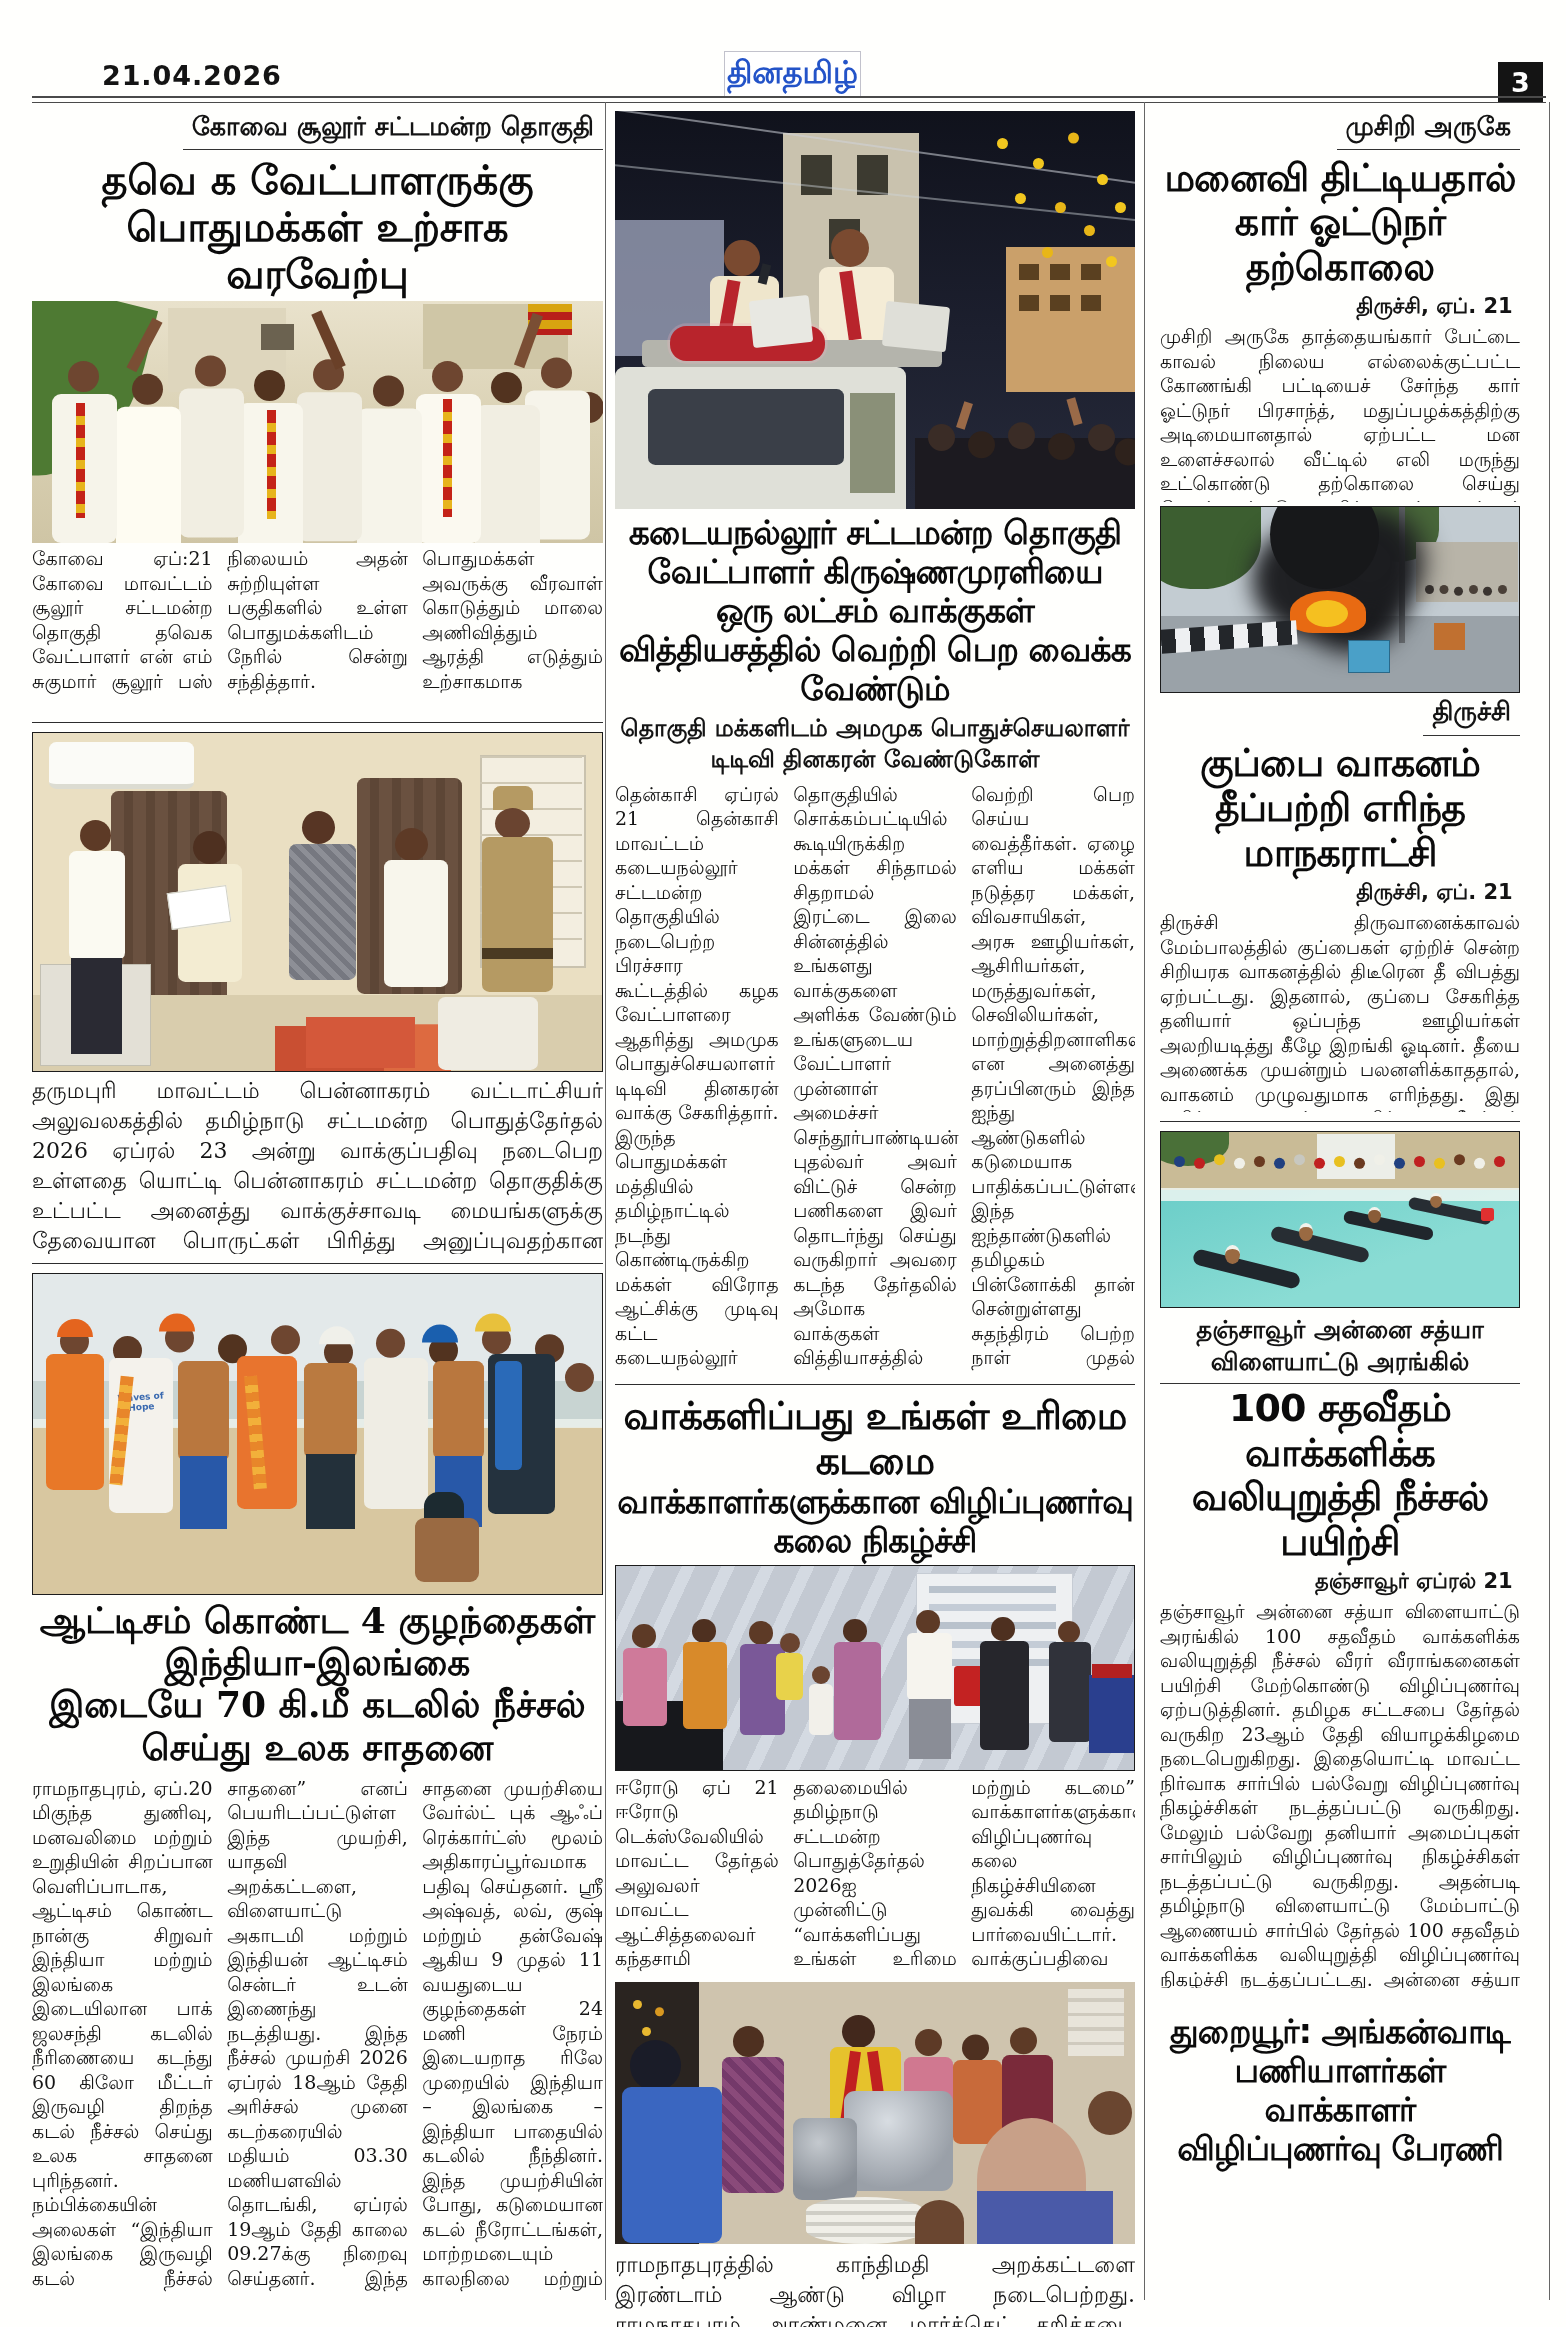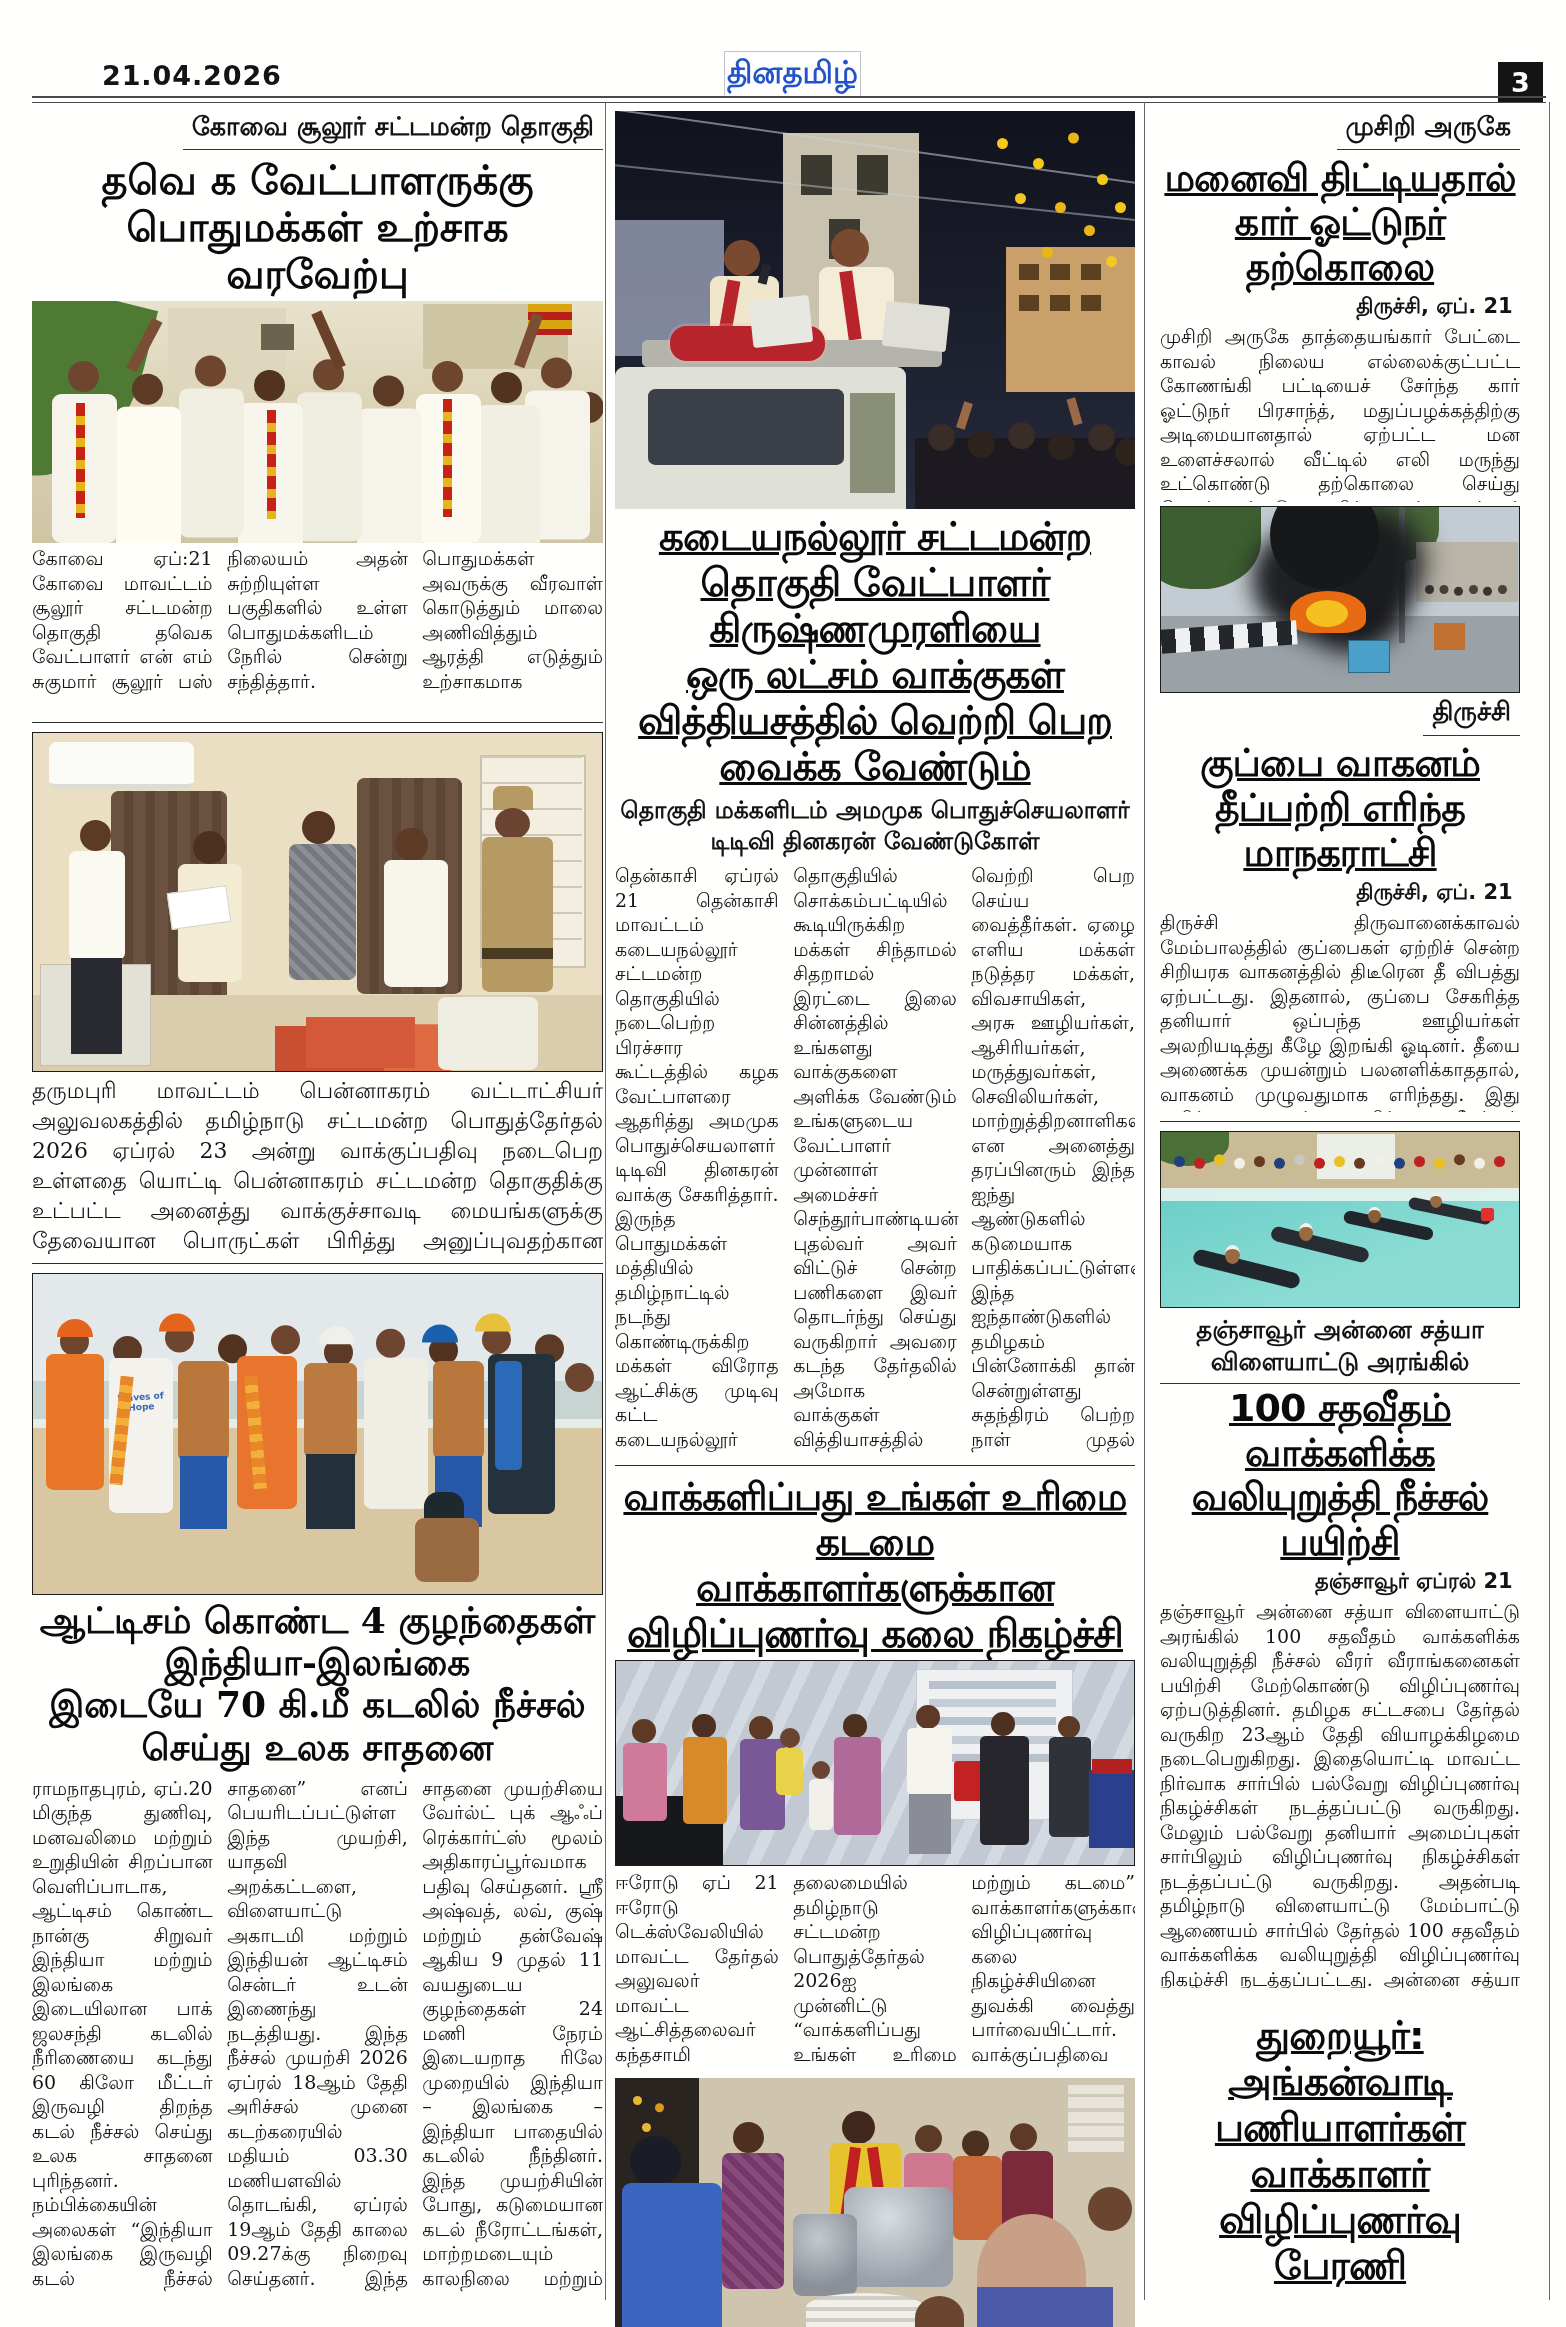--- a/index.html
+++ b/index.html
@@ -20,22 +20,22 @@
   #col-center{left:615px;width:520px;}
   #col-right{left:1160px;width:360px;}
   .vrule{position:absolute;width:0.9px;background:#666;top:102px;height:2198px;}
   
   .kicker{text-align:right;margin:3.6px 0 5.5px;}
   .kicker span{display:inline-block;font-size:25.5px;font-weight:bold;border-bottom:1.8px solid #333;
                padding:0 9px 5.5px;font-family:"DejaVu Serif","Liberation Serif",serif;}
   .hl{text-align:center;font-weight:bold;line-height:1.18;color:#0b0b0b;
       font-family:"DejaVu Serif","Liberation Serif",serif;}
   .hl.sz44{font-size:40px;} .hl.sz40{font-size:36px;}
-  .hl.heavy{font-family:"DejaVu Sans","Liberation Sans",sans-serif;font-size:38px;letter-spacing:-0.9px;text-decoration:underline;}
-  .hl.heavy.sm{font-size:39px;}
+  .hl.heavy{font-family:"DejaVu Sans","Liberation Sans",sans-serif;font-size:38px;letter-spacing:-0.9px;}
+  .hl.heavy.sm{font-size:33px;}
   .subhead{text-align:center;font-size:23.6px;font-weight:bold;margin:5.5px 0;}
   .dateline{text-align:right;font-size:21px;font-weight:bold;padding-right:7.3px;margin:3.6px 0;}
   .body-text{font-size:19px;line-height:24.5px;text-align:justify;overflow:hidden;
              font-family:"DejaVu Serif","Liberation Serif",serif;}
   .cols3{column-count:3;column-gap:14.5px;}
   .caption{font-size:22px;line-height:30px;text-align:justify;overflow:hidden;
            font-family:"DejaVu Serif","Liberation Serif",serif;}
   .photo-caption-line{text-align:center;font-weight:bold;font-size:24.5px;margin:7.3px 0 1.8px;
            font-family:"DejaVu Serif","Liberation Serif",serif;}
   .photo-caption-line span{display:inline-block;border-bottom:1.8px solid #333;padding:0 5.5px 3.6px;}

